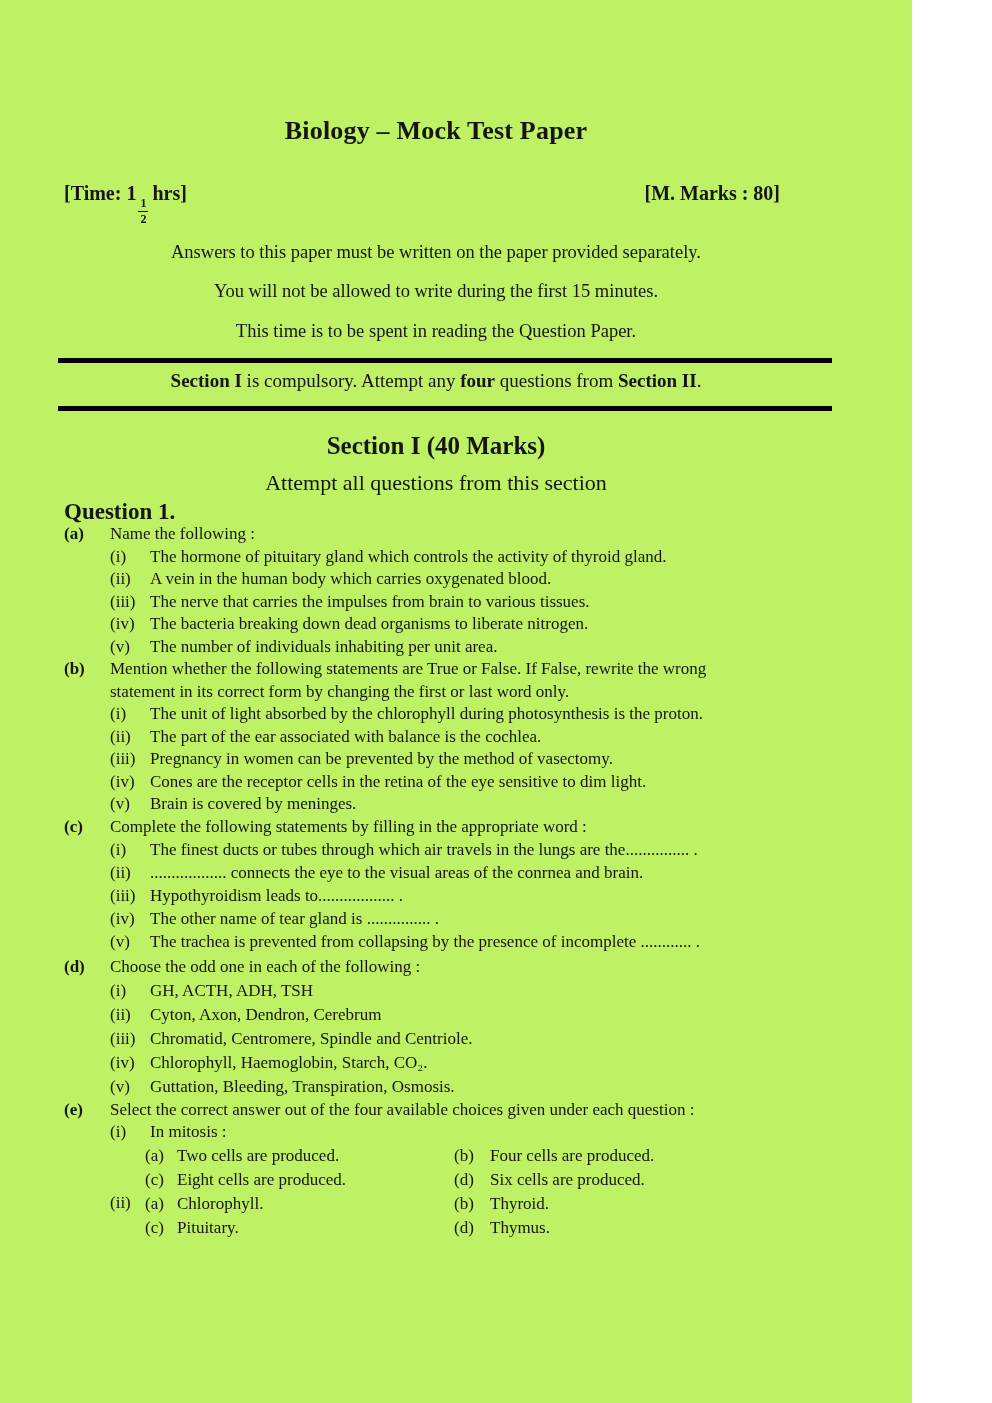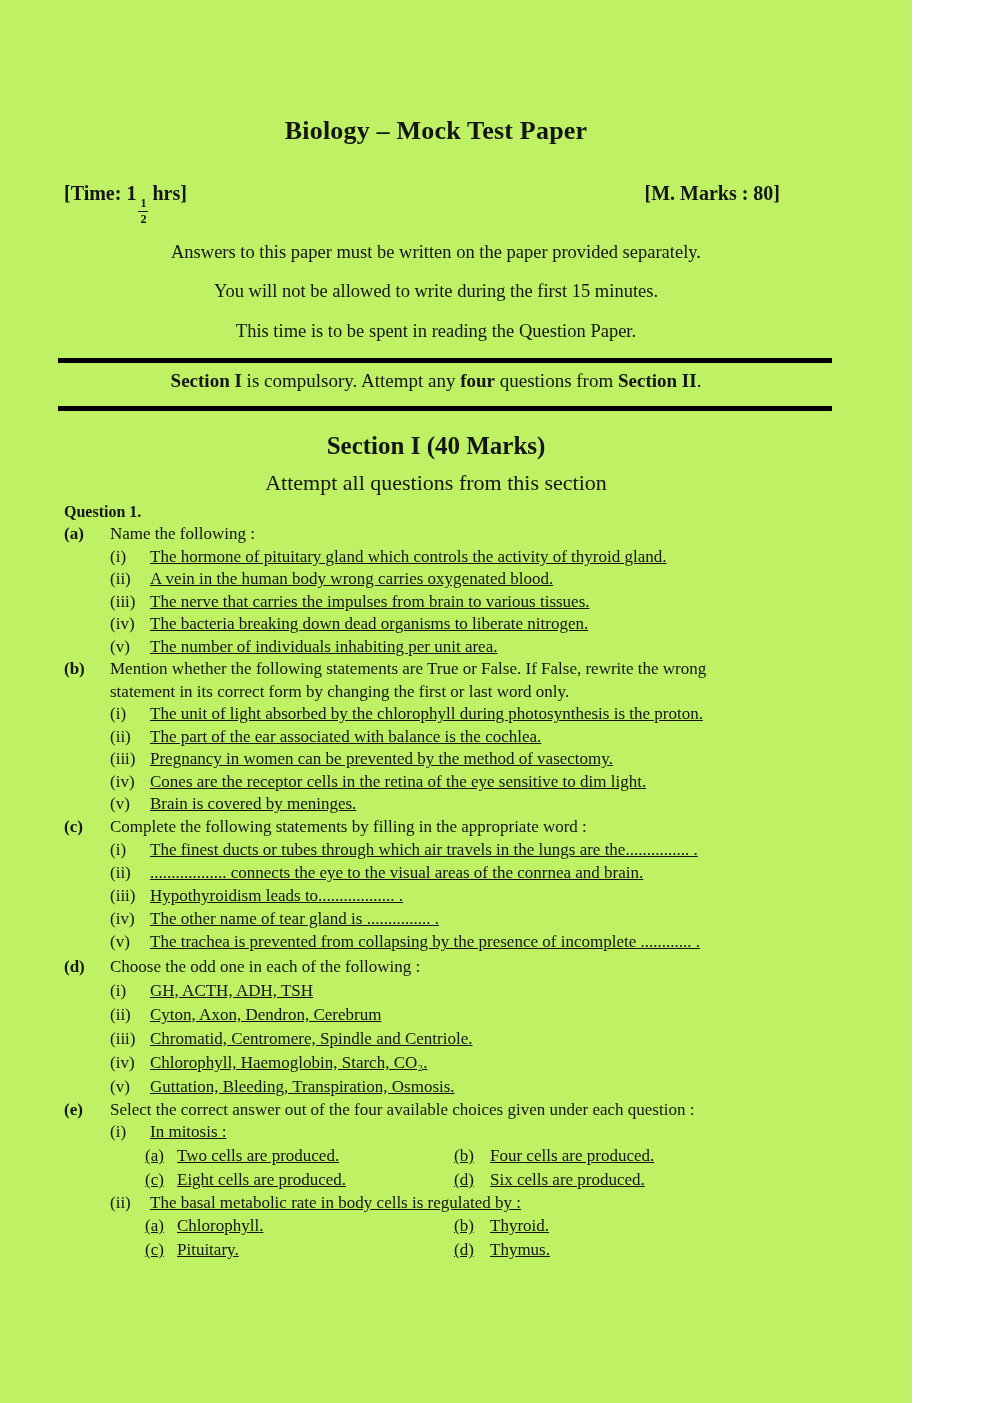--- a/index.html
+++ b/index.html
@@ -41,34 +41,34 @@
     border-top:5px solid #000;
   }
   .rule-top{margin-top:6px;}
   .rule-bottom{margin-top:14px;}
   .compulsory{margin:6px 0 12px;text-align:center;font-size:19px;line-height:23px;}
   .compulsory b{font-weight:bold;}
   
   .sec-head{margin:22px 0 0;text-align:center;font-size:25px;line-height:26px;font-weight:bold;}
   .sec-sub{margin:13px 0 0;text-align:center;font-size:22px;line-height:22px;}
   
-  .q-label{margin:7px 0 0;font-weight:bold;font-size:16px;line-height:21px;}
+  .q-label{margin:7px 0 0;font-weight:bold;font-size:23px;line-height:21px;}
   .qbody{font-size:17px;}
   .part{display:flex;align-items:flex-start;line-height:22.5px;margin-top:0;}
   .part-a{margin-top:1px;}
   .part-c .sub{line-height:23px;}
   .part-d{margin-top:3px;}
   .part-d .sub{line-height:24px;}
   .pm{flex:none;width:46px;font-weight:bold;}
   .pb{flex:1;min-width:0;}
   .pt{margin:0;}
   .pt-narrow{max-width:655px;}
   .sub{display:flex;align-items:flex-start;}
   .sm{flex:none;width:40px;}
-  .st{flex:1;min-width:0;text-decoration:underline;}
+  .st{flex:1;min-width:0;}
   
   .opts{margin-left:-5px;}
   .opt-row{display:flex;line-height:24px;}
   .opt{display:flex;align-items:flex-start;}
   .opt.c1{flex:none;width:309px;}
   .opt.c2{flex:1;}
   .opt.c1 .om{flex:none;width:32px;}
   .opt.c2 .om{flex:none;width:36px;}
   .ot{flex:1;}
 </style>
@@ -108,21 +108,21 @@
     <div class="part part-a">
       <span class="pm">(a)</span>
       <div class="pb">
         <p class="pt">Name the following :</p>
         <div class="sub">
             <span class="sm">(i)</span>
             <span class="st">The hormone of pituitary gland which controls the activity of thyroid gland.</span>
           </div>
         <div class="sub">
             <span class="sm">(ii)</span>
-            <span class="st">A vein in the human body wrong carries oxygenated blood.</span>
+            <span class="st">A vein in the human body which carries oxygenated blood.</span>
           </div>
         <div class="sub">
             <span class="sm">(iii)</span>
             <span class="st">The nerve that carries the impulses from brain to various tissues.</span>
           </div>
         <div class="sub">
             <span class="sm">(iv)</span>
             <span class="st">The bacteria breaking down dead organisms to liberate nitrogen.</span>
           </div>
         <div class="sub">
@@ -243,21 +243,20 @@
                     <span class="ot">Six cells are produced.</span>
                   </span>
               </div>
             </div>
           </div>
         </div>
 
         <div class="sub">
           <span class="sm">(ii)</span>
           <div class="st">
-            <p class="pt">The basal metabolic rate in body cells is regulated by :</p>
             <div class="opts">
               <div class="opt-row">
                 <span class="opt c1">
                     <span class="om">(a)</span>
                     <span class="ot">Chlorophyll.</span>
                   </span>
                 <span class="opt c2">
                     <span class="om">(b)</span>
                     <span class="ot">Thyroid.</span>
                   </span>

